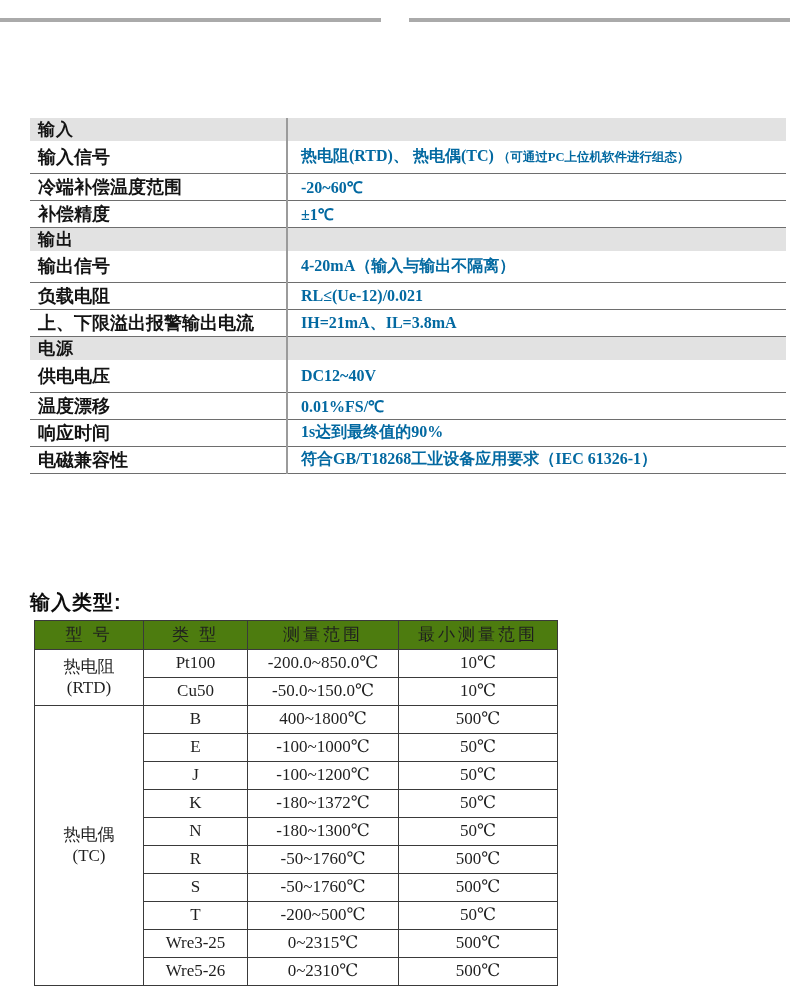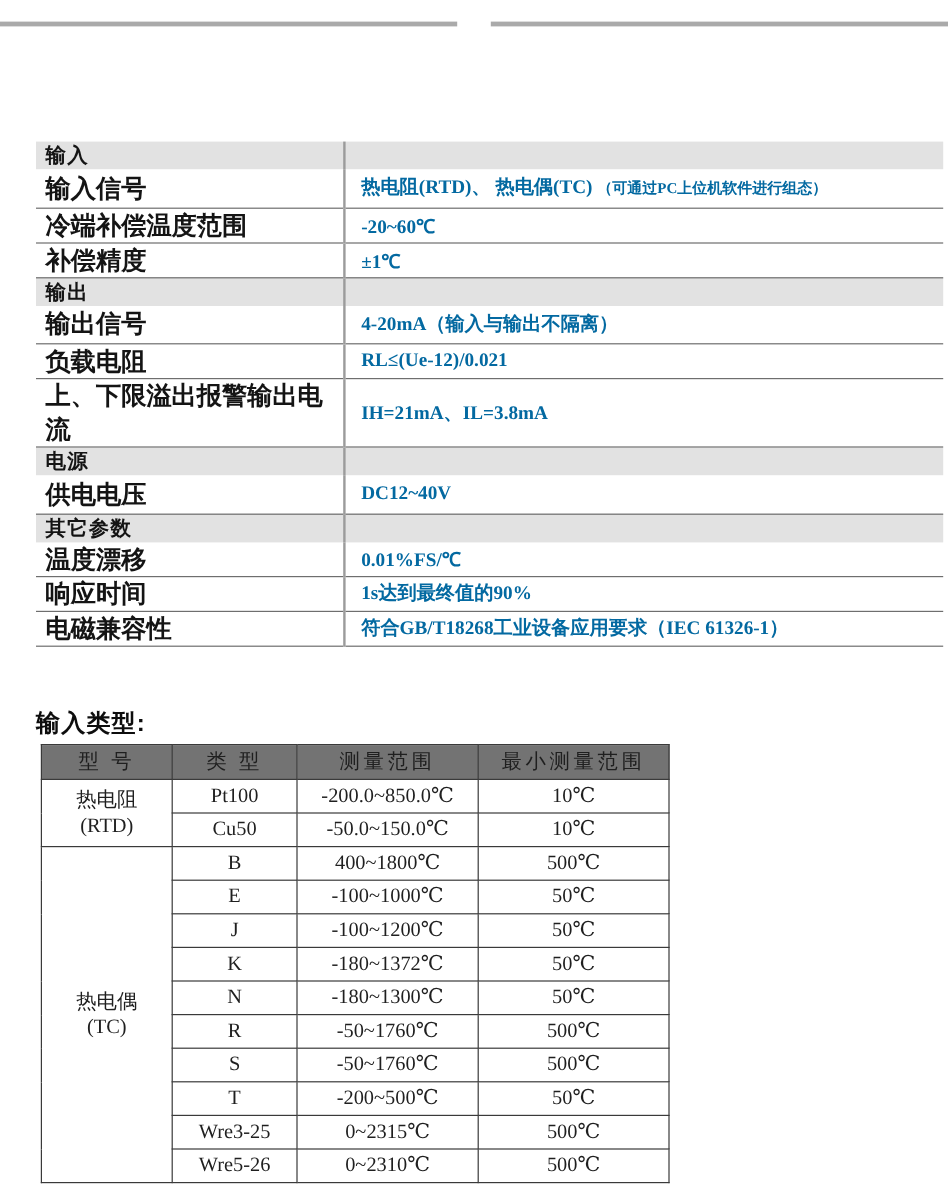--- a/index.html
+++ b/index.html
@@ -33,21 +33,21 @@
   
   .spec-table {
     position:absolute; left:30px; top:118px; width:756px;
     border-collapse:collapse; table-layout:fixed;
   }
   .spec-table td { vertical-align:middle; }
   .spec-table col.c-label { width:257px; }
   .spec-table td.label-cell {
     border-right:2px solid #9b9b9b;
     padding-left:8px;
-    font-weight:700; font-size:21px; color:#141414;
+    font-weight:700; font-size:18px; color:#141414;
   }
   .spec-table td.value-cell {
     padding-left:13px;
     font-weight:700; font-size:16px; color:#0369a1;
     font-family:Liberation Serif, serif;
   }
   .spec-table tr.data-row { height:27px; }
   .spec-table tr.data-row.tall { height:32px; }
   .spec-table tr.data-row td { border-bottom:1px solid #6e6e6e; }
   .spec-table tr.sec-row { height:23px;padding-left:32px; }
@@ -71,21 +71,21 @@
   .types-table col.t-c1 { width:109px; }
   .types-table col.t-c2 { width:104px; }
   .types-table col.t-c3 { width:151px; }
   .types-table col.t-c4 { width:159px; }
   .types-table th, .types-table td {
     border:1px solid #3a3a3a;
     text-align:center; vertical-align:middle;
     height:28px; font-weight:400; line-height:1.2;
   }
   .types-table thead th {
-    background:#737373; letter-spacing:3px; height:29px;
+    background:#4d7c0f; letter-spacing:3px; height:29px;
   }
   .types-table td.group-cell { background:#ffffff; }
   .group-line { display:block; }
 </style>
 </head>
 <body>
 
 <div class="title-block">
   <div class="title-row">
     <div class="rule left"></div>
@@ -139,24 +139,20 @@
 
     <tr class="sec-row">
       <td class="label-cell">电源</td>
       <td></td>
     </tr>
     <tr class="data-row tall">
       <td class="label-cell">供电电压</td>
       <td class="value-cell">DC12~40V</td>
     </tr>
 
-    <tr class="sec-row">
-      <td class="label-cell">其它参数</td>
-      <td></td>
-    </tr>
     <tr class="data-row">
       <td class="label-cell">温度漂移</td>
       <td class="value-cell">0.01%FS/℃</td>
     </tr>
     <tr class="data-row">
       <td class="label-cell">响应时间</td>
       <td class="value-cell">1s达到最终值的90%</td>
     </tr>
     <tr class="data-row">
       <td class="label-cell">电磁兼容性</td>

